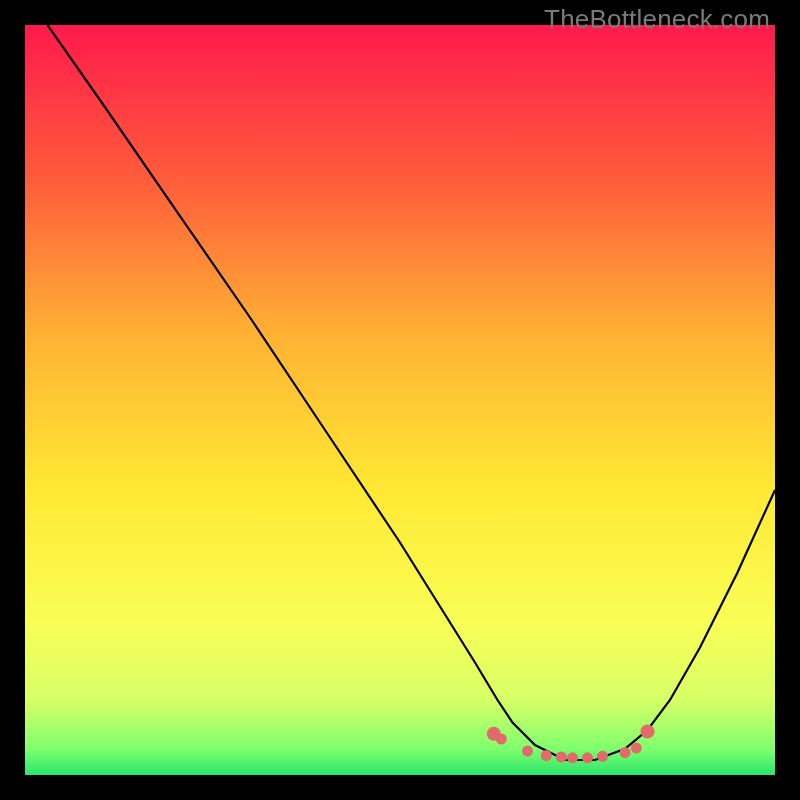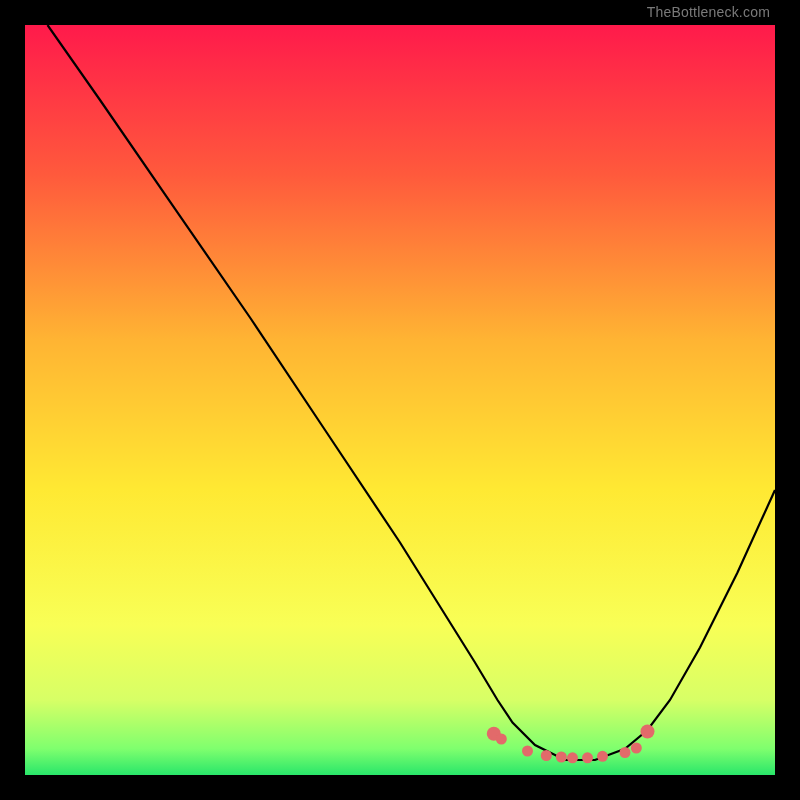--- a/index.html
+++ b/index.html
@@ -24,21 +24,21 @@
     left: 0;
     top: 0;
     width: 750px;
     height: 750px;
   }
   .watermark {
     position: absolute;
     top: 4px;
     right: 30px;
     color: #7a7a7a;
-    font-size: 14px;
+    font-size: 26px;
     font-weight: 500;
     letter-spacing: 0.2px;
   }
   svg { display: block; }
 </style>
 </head>
 <body>
 
 <div class="frame">
   <svg class="plot-area" width="750" height="750" viewBox="0 0 750 750" preserveAspectRatio="none">

